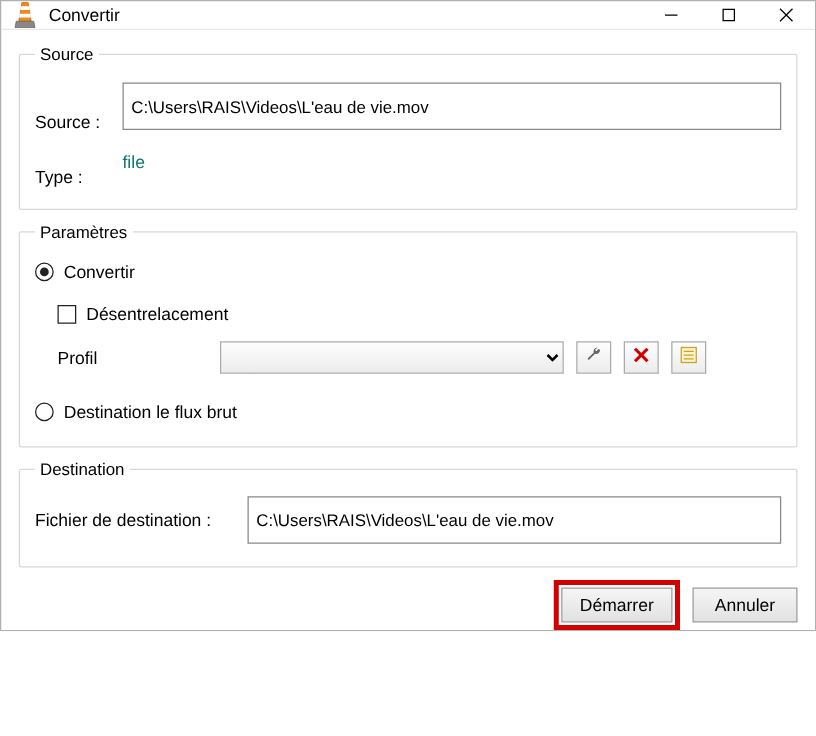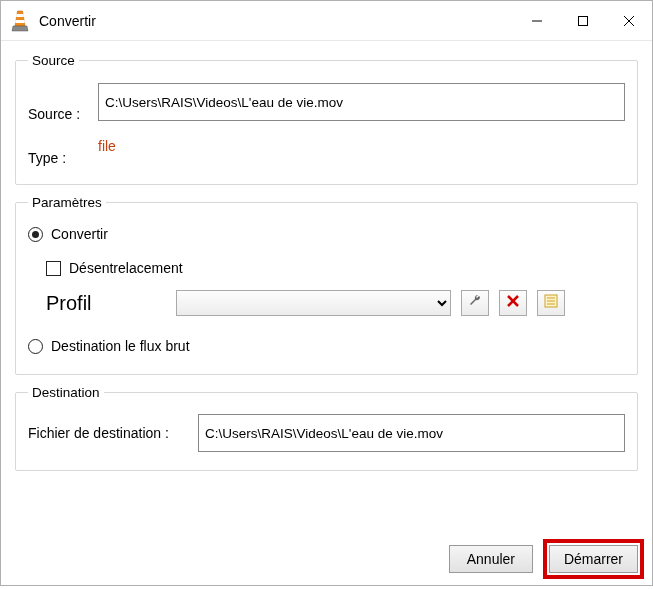--- a/index.html
+++ b/index.html
@@ -1,38 +1,38 @@
 <!DOCTYPE html>
 <html><head>
 <meta charset="utf-8">
 <style>
   * { box-sizing: border-box; font-family: 'Segoe UI', Tahoma, sans-serif; }
   body { margin: 0; background: #fff; }
-  .window { width: 653px; height: 586px; border: 1px solid #b0b0b0; display: flex; flex-direction: column; background: #fff; }
+  .window { width: 653px; height: 505px; border: 1px solid #b0b0b0; display: flex; flex-direction: column; background: #fff; }
   .titlebar { height: 40px; display: flex; align-items: center; padding: 0 0 0 10px; border-bottom: 1px solid #e8e8e8; }
   .titlebar .app-icon { width: 18px; height: 22px; margin-right: 10px; }
   .titlebar .title { font-size: 14px; flex: 1; color: #000; }
   .winbtns { display: flex; height: 100%; }
   .winbtn { width: 46px; height: 100%; display: flex; align-items: center; justify-content: center; font-size: 11px; cursor: pointer; }
   .winbtn svg { stroke: #000; }
   .content { flex: 1; padding: 12px 14px; display: flex; flex-direction: column; gap: 10px; }
   fieldset { border: 1px solid #d8d8d8; border-radius: 2px; padding: 10px 12px 14px 12px; margin: 0; position: relative; }
   legend { font-size: 13.5px; padding: 0 4px; color: #000; }
   .row { display: flex; align-items: center; gap: 10px; margin: 4px 0; }
   .label { font-size: 14px; color: #000; min-width: 60px; margin-top: 24px; }
   .label2 { font-size: 14px; color: #000; }
   input[type=text] { flex: 1; height: 24px; border: 1px solid #888; padding: 18px 6px; font-size: 13.5px; background: #fff; }
-  .static-val { font-size: 14px; color: #c2410c; }
+  .static-val { font-size: 14px; color: #0f766e; }
   .radio-row, .check-row { display: flex; align-items: center; gap: 8px; margin: 6px 0; font-size: 14px; }
   .radio { width: 15px; height: 15px; border: 1px solid #222; border-radius: 50%; display: flex; align-items: center; justify-content: center; cursor: pointer; }
   .radio.checked::after { content: ''; width: 7px; height: 7px; border-radius: 50%; background: #222; }
   .checkbox { width: 15px; height: 15px; border: 1px solid #222; cursor: pointer; background: #fff; }
   .indent { margin-left: 18px; }
   .profil-row { display: flex; align-items: center; gap: 10px; margin: 14px 0 10px 18px; }
-  .profil-label { width: 120px; font-size: 20px; }
+  .profil-label { width: 120px; font-size: 14px; }
   select { width: 275px; height: 26px; border: 1px solid #aaa; background: linear-gradient(#fdfdfd,#ececec); font-size: 13px; padding: 2px 4px; }
   .iconbtn { width: 28px; height: 26px; border: 1px solid #aaa; background: linear-gradient(#fdfdfd,#ececec); display: flex; align-items: center; justify-content: center; cursor: pointer; }
   .btn { height: 28px; min-width: 84px; border: 1px solid #999; background: linear-gradient(#f5f5f5,#e2e2e2); font-size: 14px; padding: 0 14px; cursor: pointer; }
   .footer { display: flex; justify-content: flex-end; gap: 16px; padding: 4px 14px 12px 14px; }
   .highlight-red { outline: 4px solid #d20000; outline-offset: 2px; }
   .highlight-blue { outline: 2px solid #0a66c2; }
   .dest-row .label2 { min-width: 160px; }
   .params-inner { margin-top: 4px; }
   .spacer { height: 6px; }
 </style>
@@ -139,16 +139,16 @@
       <legend>Destination</legend>
       <div class="row dest-row">
         <span class="label2">Fichier de destination :</span>
         <input type="text" value="C:\Users\RAIS\Videos\L'eau de vie.mov" style="">
       </div>
     </fieldset>
 
   </div>
 
   <div class="footer">
+    <button class="btn highlight-red">Démarrer</button>
     <button class="btn">Annuler</button>
-    <button class="btn highlight-red">Démarrer</button>
   </div>
 </div>
 
 </body></html>

